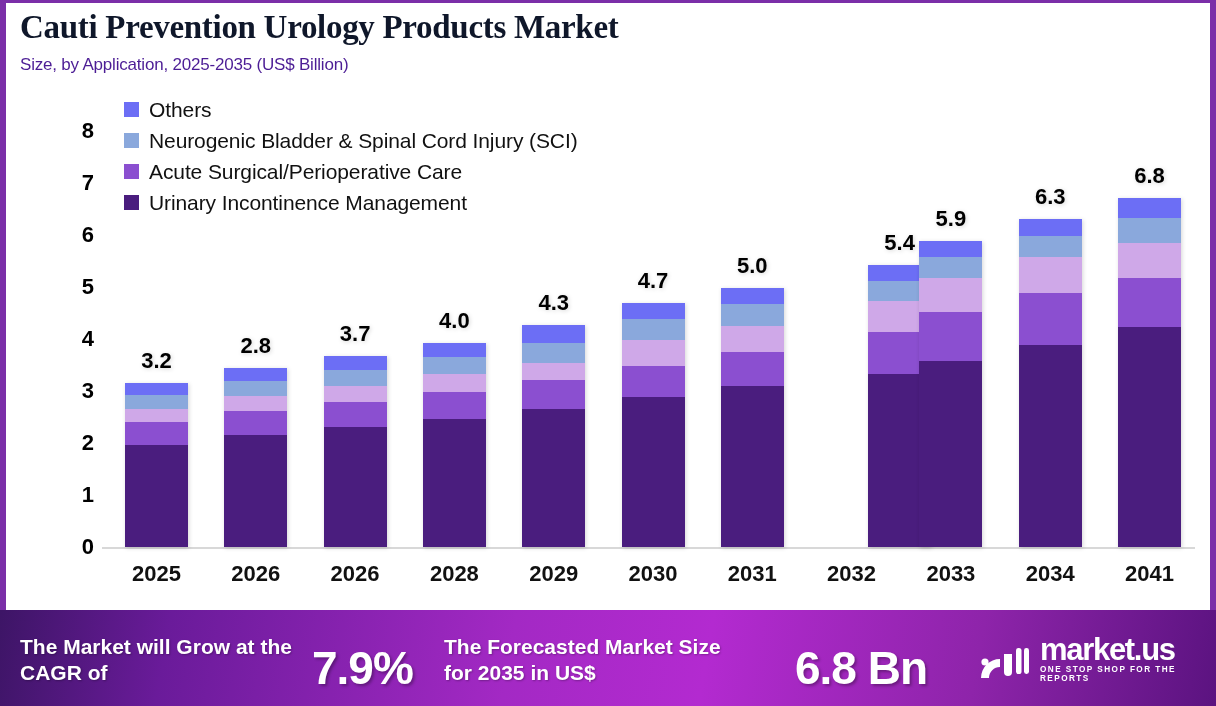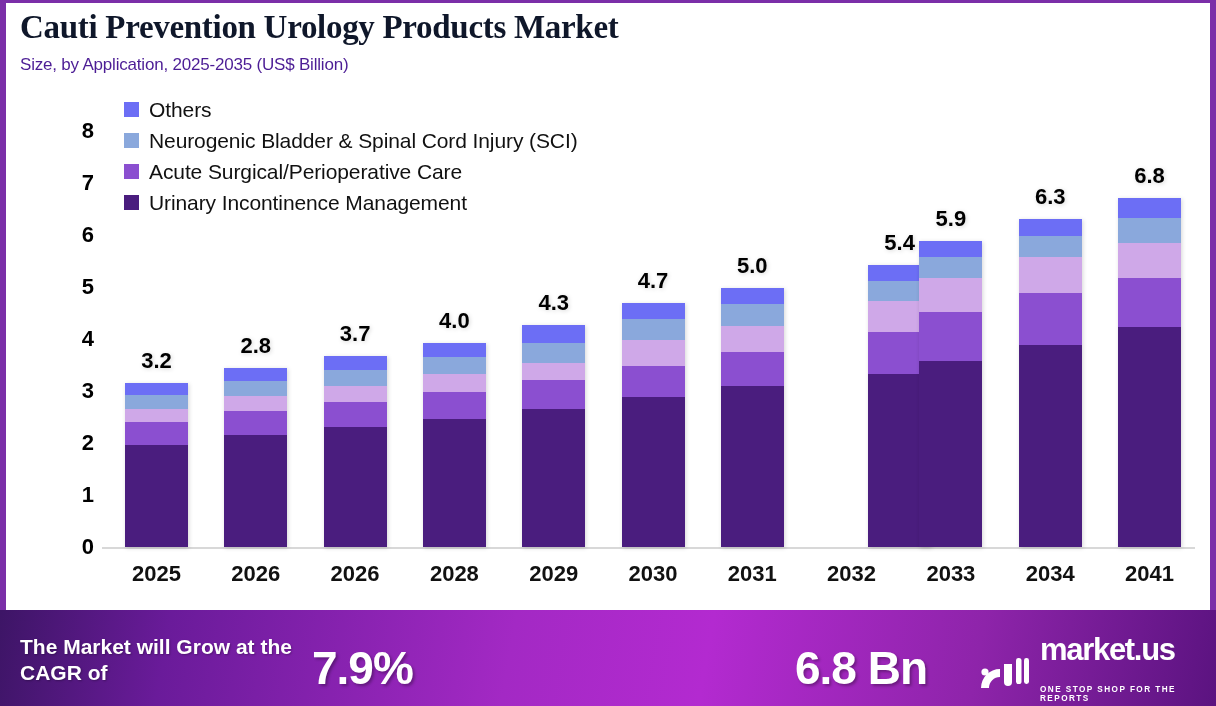--- a/index.html
+++ b/index.html
@@ -83,21 +83,21 @@
   #f-size-value { position:absolute; left:795px; top:31px; }
   #logo { position:absolute; left:978px; top:24px; display:flex; align-items:center; }
   #logo-mark { width:52px; height:42px; flex:none; margin-right:10px; }
   #logo-txt { display:flex; flex-direction:column; }
   #logo-name {
     font-size:31px; font-weight:bold; letter-spacing:-1.3px;
     line-height:1; color:#fff;
   }
   #logo-tag {
     font-size:8.2px; font-weight:bold; letter-spacing:1.45px;
-    color:#fff; margin-top:20px;
+    color:#fff; margin-top:0;
   }
 </style>
 </head>
 <body>
 
 <div id="page">
 
   <div id="title">Cauti Prevention Urology Products Market</div>
   <div id="subtitle">Size, by Application, 2025-2035 (US$ Billion)</div>
 
@@ -228,20 +228,21 @@
         <div class="seg" style="background: rgb(139, 79, 208); height: 48.88px;"></div>
         <div class="seg" style="background: rgb(74, 29, 126); height: 220.48px;"></div>
         <div class="bar-value">6.8</div>
       </div>
       <div class="xtick" style="left: 1143.5px;">2041</div>
     </div>
 
   <div id="footer">
     <div id="f-cagr-label" class="f-text">The Market will Grow at the CAGR of</div>
     <div id="f-cagr-value" class="f-big">7.9%</div>
+    <div id="f-size-label" class="f-text">The Forecasted Market Size for 2035 in US$</div>
     <div id="f-size-value" class="f-big">6.8 Bn</div>
     <div id="logo">
       <svg id="logo-mark" viewBox="0 0 52 42">
         <path d="M3 40 A19 19 0 0 1 22 21 L22 29 A11 11 0 0 0 11 40 Z" fill="#fff"></path>
         <circle cx="7" cy="24" r="3.6" fill="#fff"></circle>
         <path d="M26 16 L34 16 L34 34 A4 4 0 0 1 26 34 Z" fill="#fff"></path>
         <rect x="38" y="10" width="5.5" height="26" rx="2.6" fill="#fff"></rect>
         <rect x="46" y="10" width="5" height="26" rx="2.4" fill="#fff"></rect>
       </svg>
       <div id="logo-txt">

